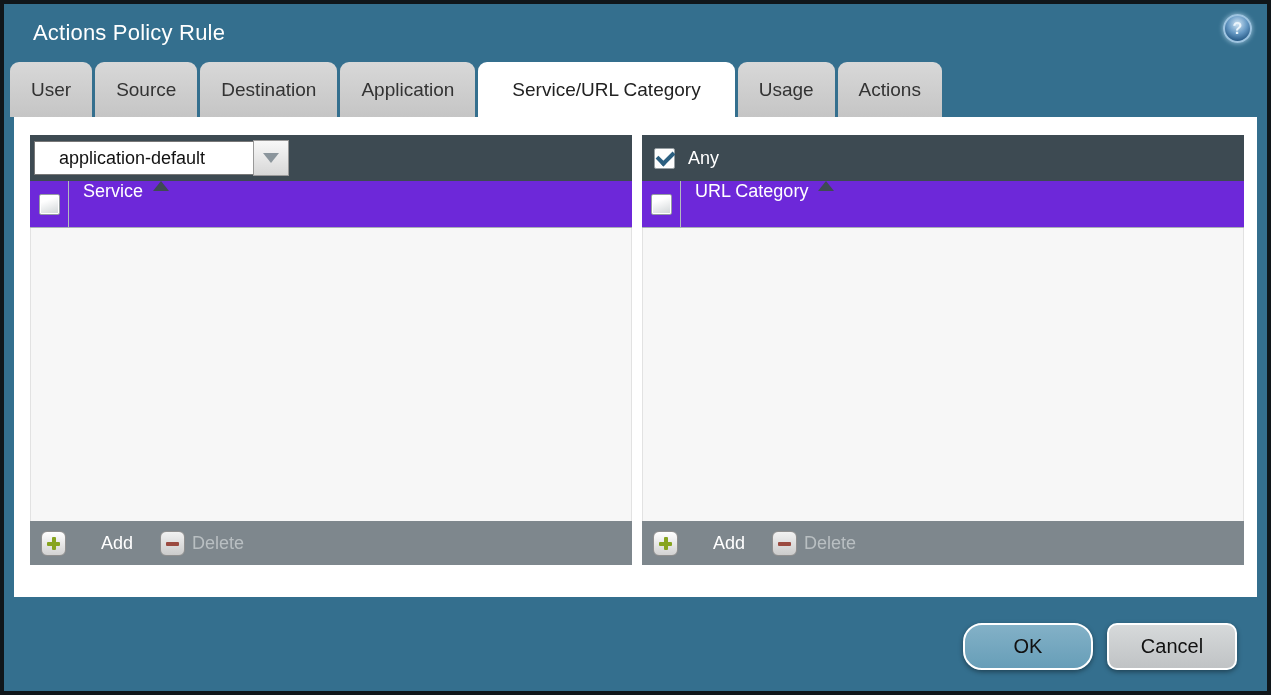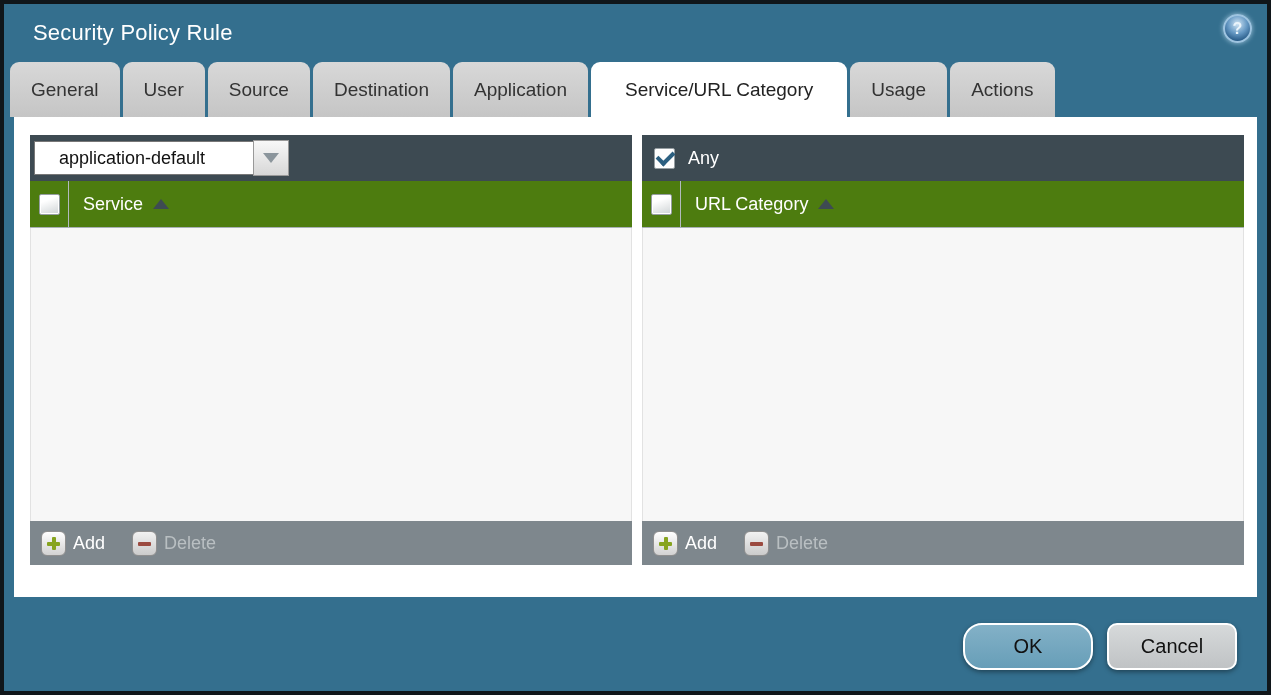--- a/index.html
+++ b/index.html
@@ -28,21 +28,21 @@
     border-radius:9px 9px 0 0; color:#333333; font-size:19px; cursor:pointer; white-space:nowrap;
   }
   .tab.active { background:#ffffff; padding:0 34px; color:#222; }
   
   .content {
     position:absolute; left:10px; top:113px; width:1243px; height:480px;
     background:#ffffff; display:flex; gap:10px; padding:18px 13px 0 16px;
   }
   .panel { flex:1; height:430px; display:flex; flex-direction:column; }
   .panel-toolbar { flex:none; height:46px; background:#3d4a52; display:flex; align-items:center; padding:0 4px; }
-  .panel-header { flex:none; height:47px; background:#4d7c0f; display:flex; align-items:center; color:#ffffff; font-size:18px; border-bottom:1px solid #a8b0b5; }
+  .panel-header { flex:none; height:47px; background:#6d28d9; display:flex; align-items:flex-start; color:#ffffff; font-size:18px; border-bottom:1px solid #a8b0b5; }
   .panel-body { flex:1; background:#f7f7f7; border-left:1px solid #e2e2e2; border-right:1px solid #e2e2e2; }
   .panel-footer { flex:none; height:44px; background:#7e878d; display:flex; align-items:center; padding:0 11px; }
   
   .combobox { display:flex; align-items:center; }
   .combobox input {
     width:219px; height:34px; border:1px solid #777; border-right:none;
     font-family:"Liberation Sans", sans-serif; font-size:18px; color:#111; padding:0 24px; outline:none;
   }
   .combo-btn {
     width:36px; height:36px; background:linear-gradient(#f8f8f8,#d7d7d7);
@@ -67,44 +67,43 @@
   .foot-btn { display:flex; align-items:center; gap:7px; cursor:pointer; }
   .foot-btn + .foot-btn { margin-left:27px; }
   .plus-icon, .minus-icon {
     position:relative; width:25px; height:25px; border-radius:6px;
     border:1px solid #8f8f8f; background:linear-gradient(#ffffff,#d2d2d2);
   }
   .plus-icon::before { content:""; position:absolute; left:5px; top:10px; width:13px; height:4px; background:#87a41f; border-radius:1px; }
   .plus-icon::after  { content:""; position:absolute; left:10px; top:5px; width:4px; height:13px; background:#87a41f; border-radius:1px; }
   .minus-icon { background:linear-gradient(#f2f2f2,#cbcbcb); }
   .minus-icon::before { content:""; position:absolute; left:5px; top:10px; width:13px; height:4px; background:#9b4a40; border-radius:1px; }
-  .add-label { color:#ffffff; font-size:18px; }
+  .add-label { color:#ffffff; font-size:18px;margin-left:28px; }
   .delete-label { color:#b9bfc2; font-size:18px; }
   
   .dialog-buttons { position:absolute; right:30px; bottom:21px; display:flex; gap:14px; }
   .btn {
     width:130px; height:47px; border-radius:10px; border:2px solid #ffffff;
     font-family:"Liberation Sans", sans-serif; font-size:20px; color:#111;
     box-shadow:0 2px 5px rgba(0,0,0,0.4); cursor:pointer;
   }
   .btn-ok { background:linear-gradient(#83b1c7,#679eb8);border-radius:19px; }
   .btn-cancel { background:linear-gradient(#d6d9da,#c0c3c5); }
 </style>
 </head>
 <body>
 
 <div class="window">
 
   <div class="titlebar">
-    <span class="title">Security Policy Rule</span>
+    <span class="title">Actions Policy Rule</span>
     <div class="help-icon">?</div>
   </div>
 
   <div class="tabs">
-    <div class="tab">General</div>
     <div class="tab">User</div>
     <div class="tab">Source</div>
     <div class="tab">Destination</div>
     <div class="tab">Application</div>
     <div class="tab active">Service/URL Category</div>
     <div class="tab">Usage</div>
     <div class="tab">Actions</div>
   </div>
 
   <div class="content">

